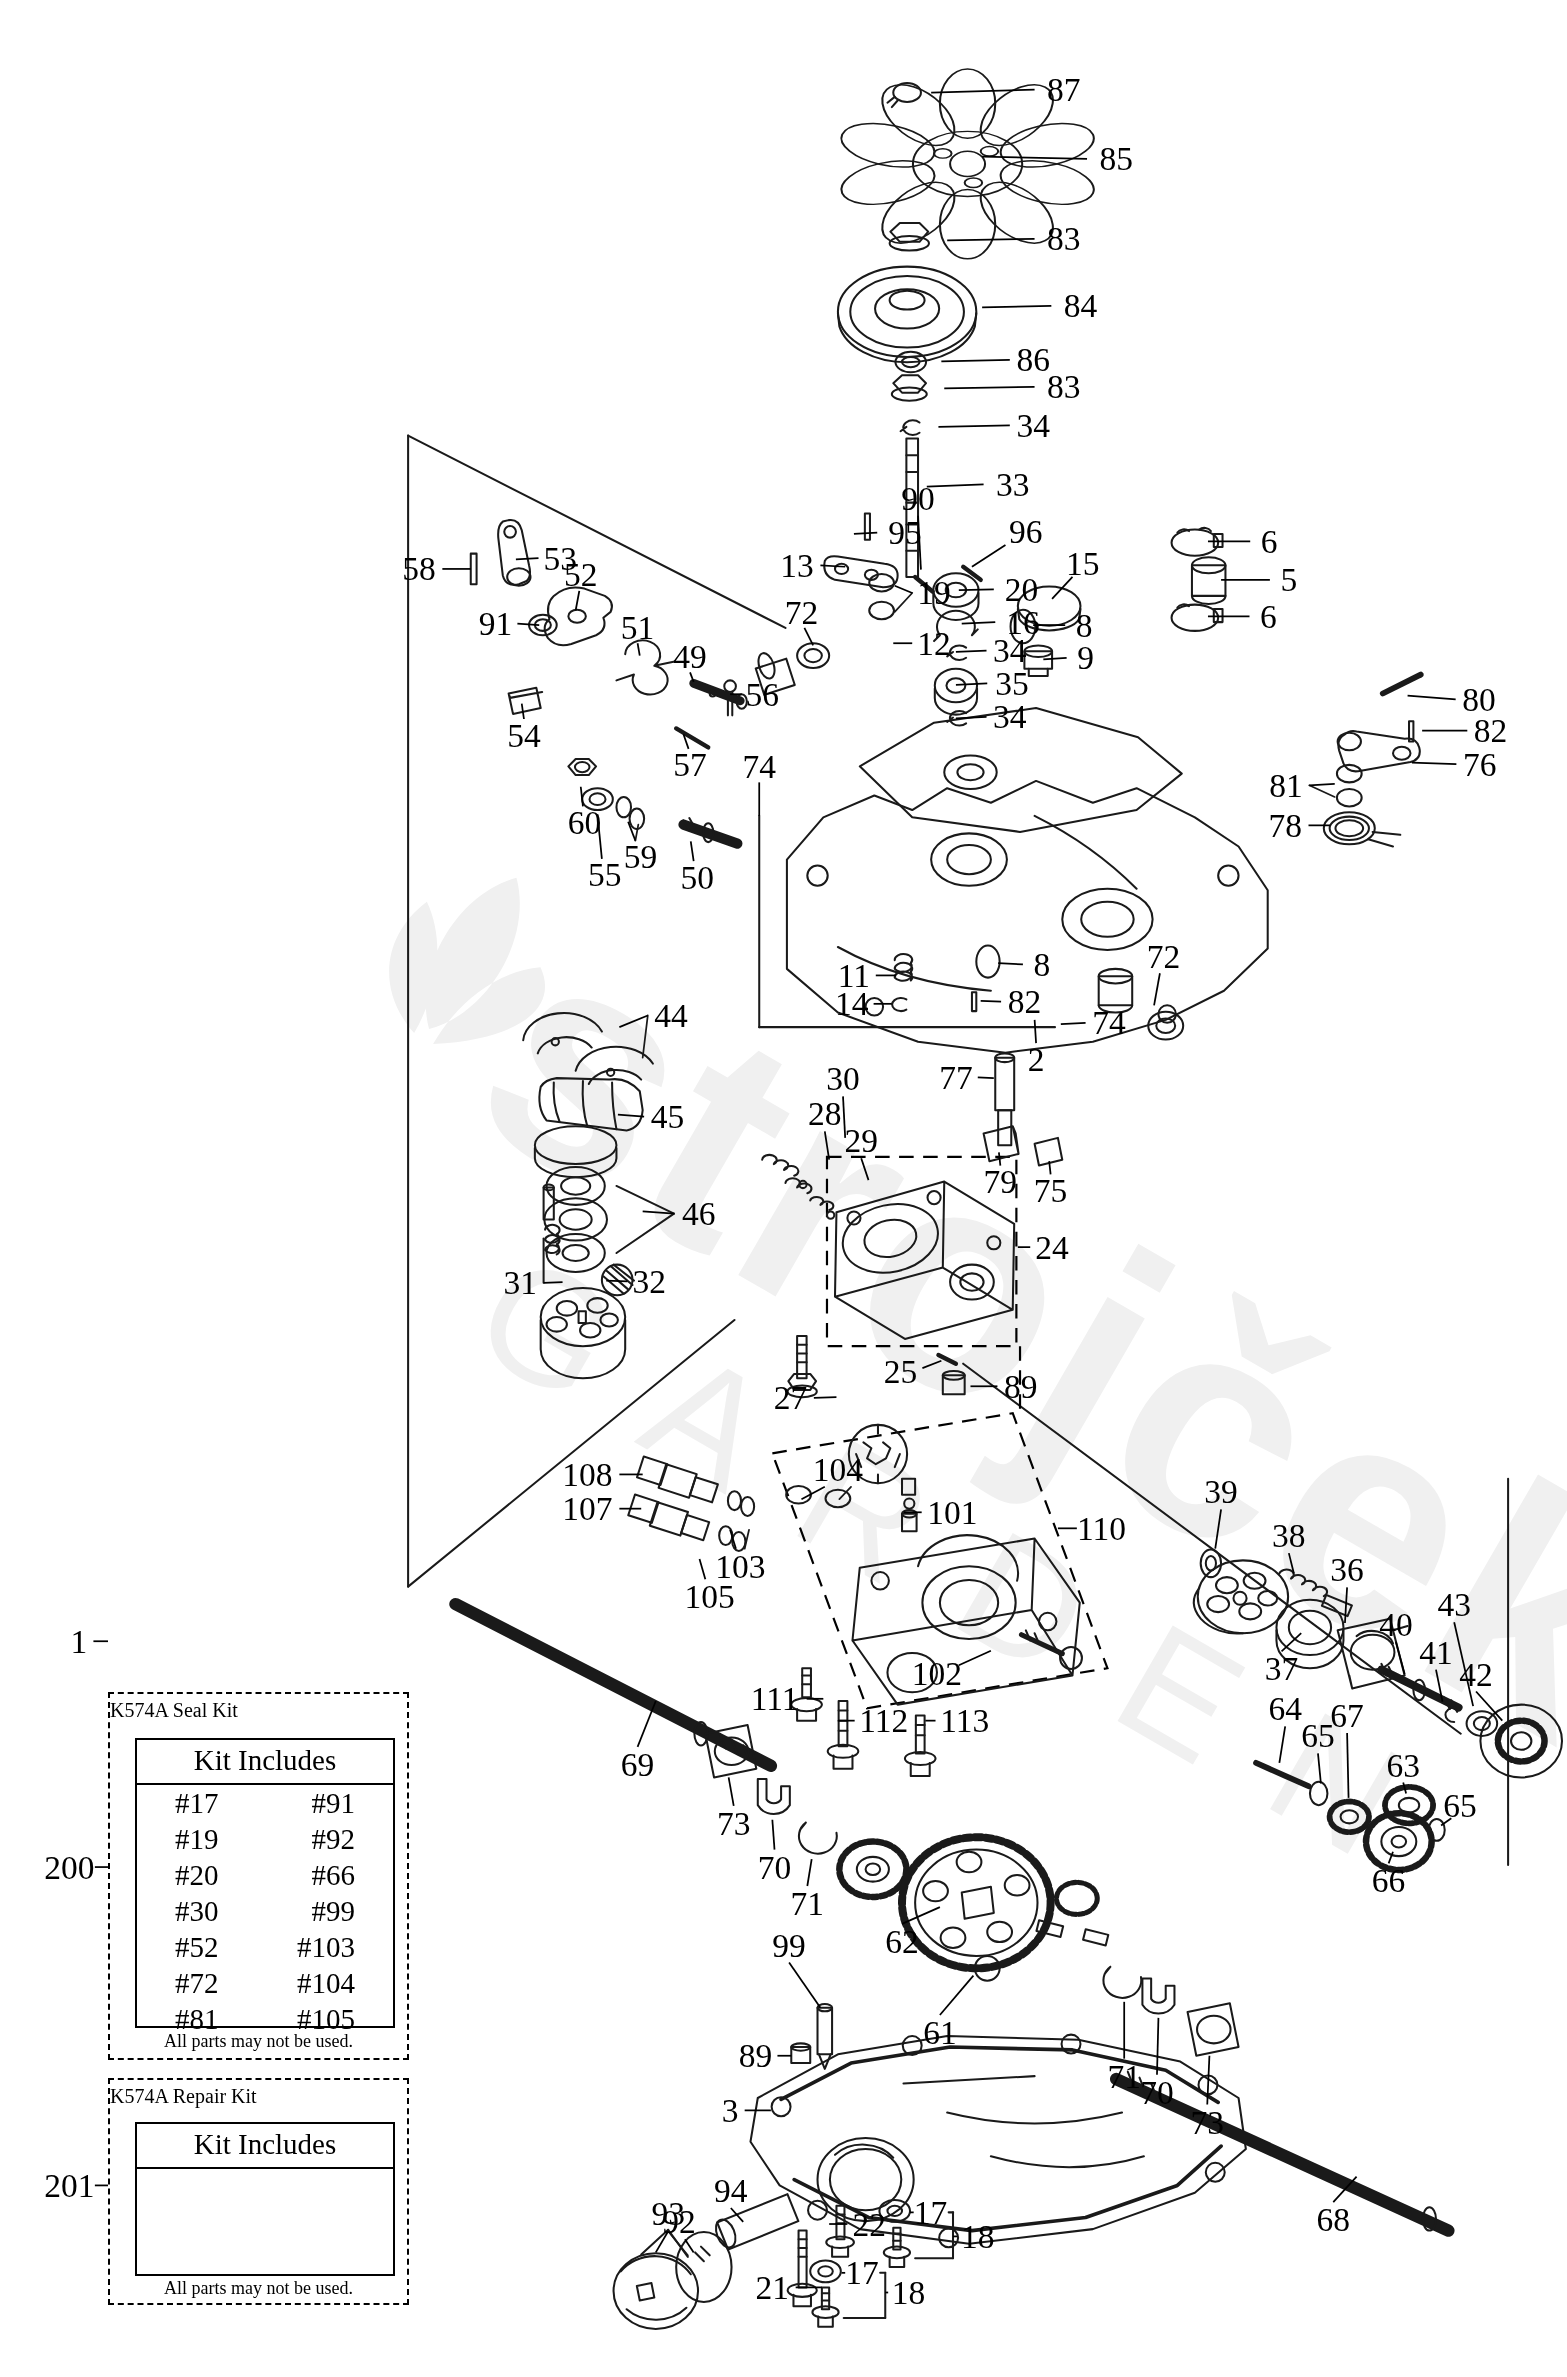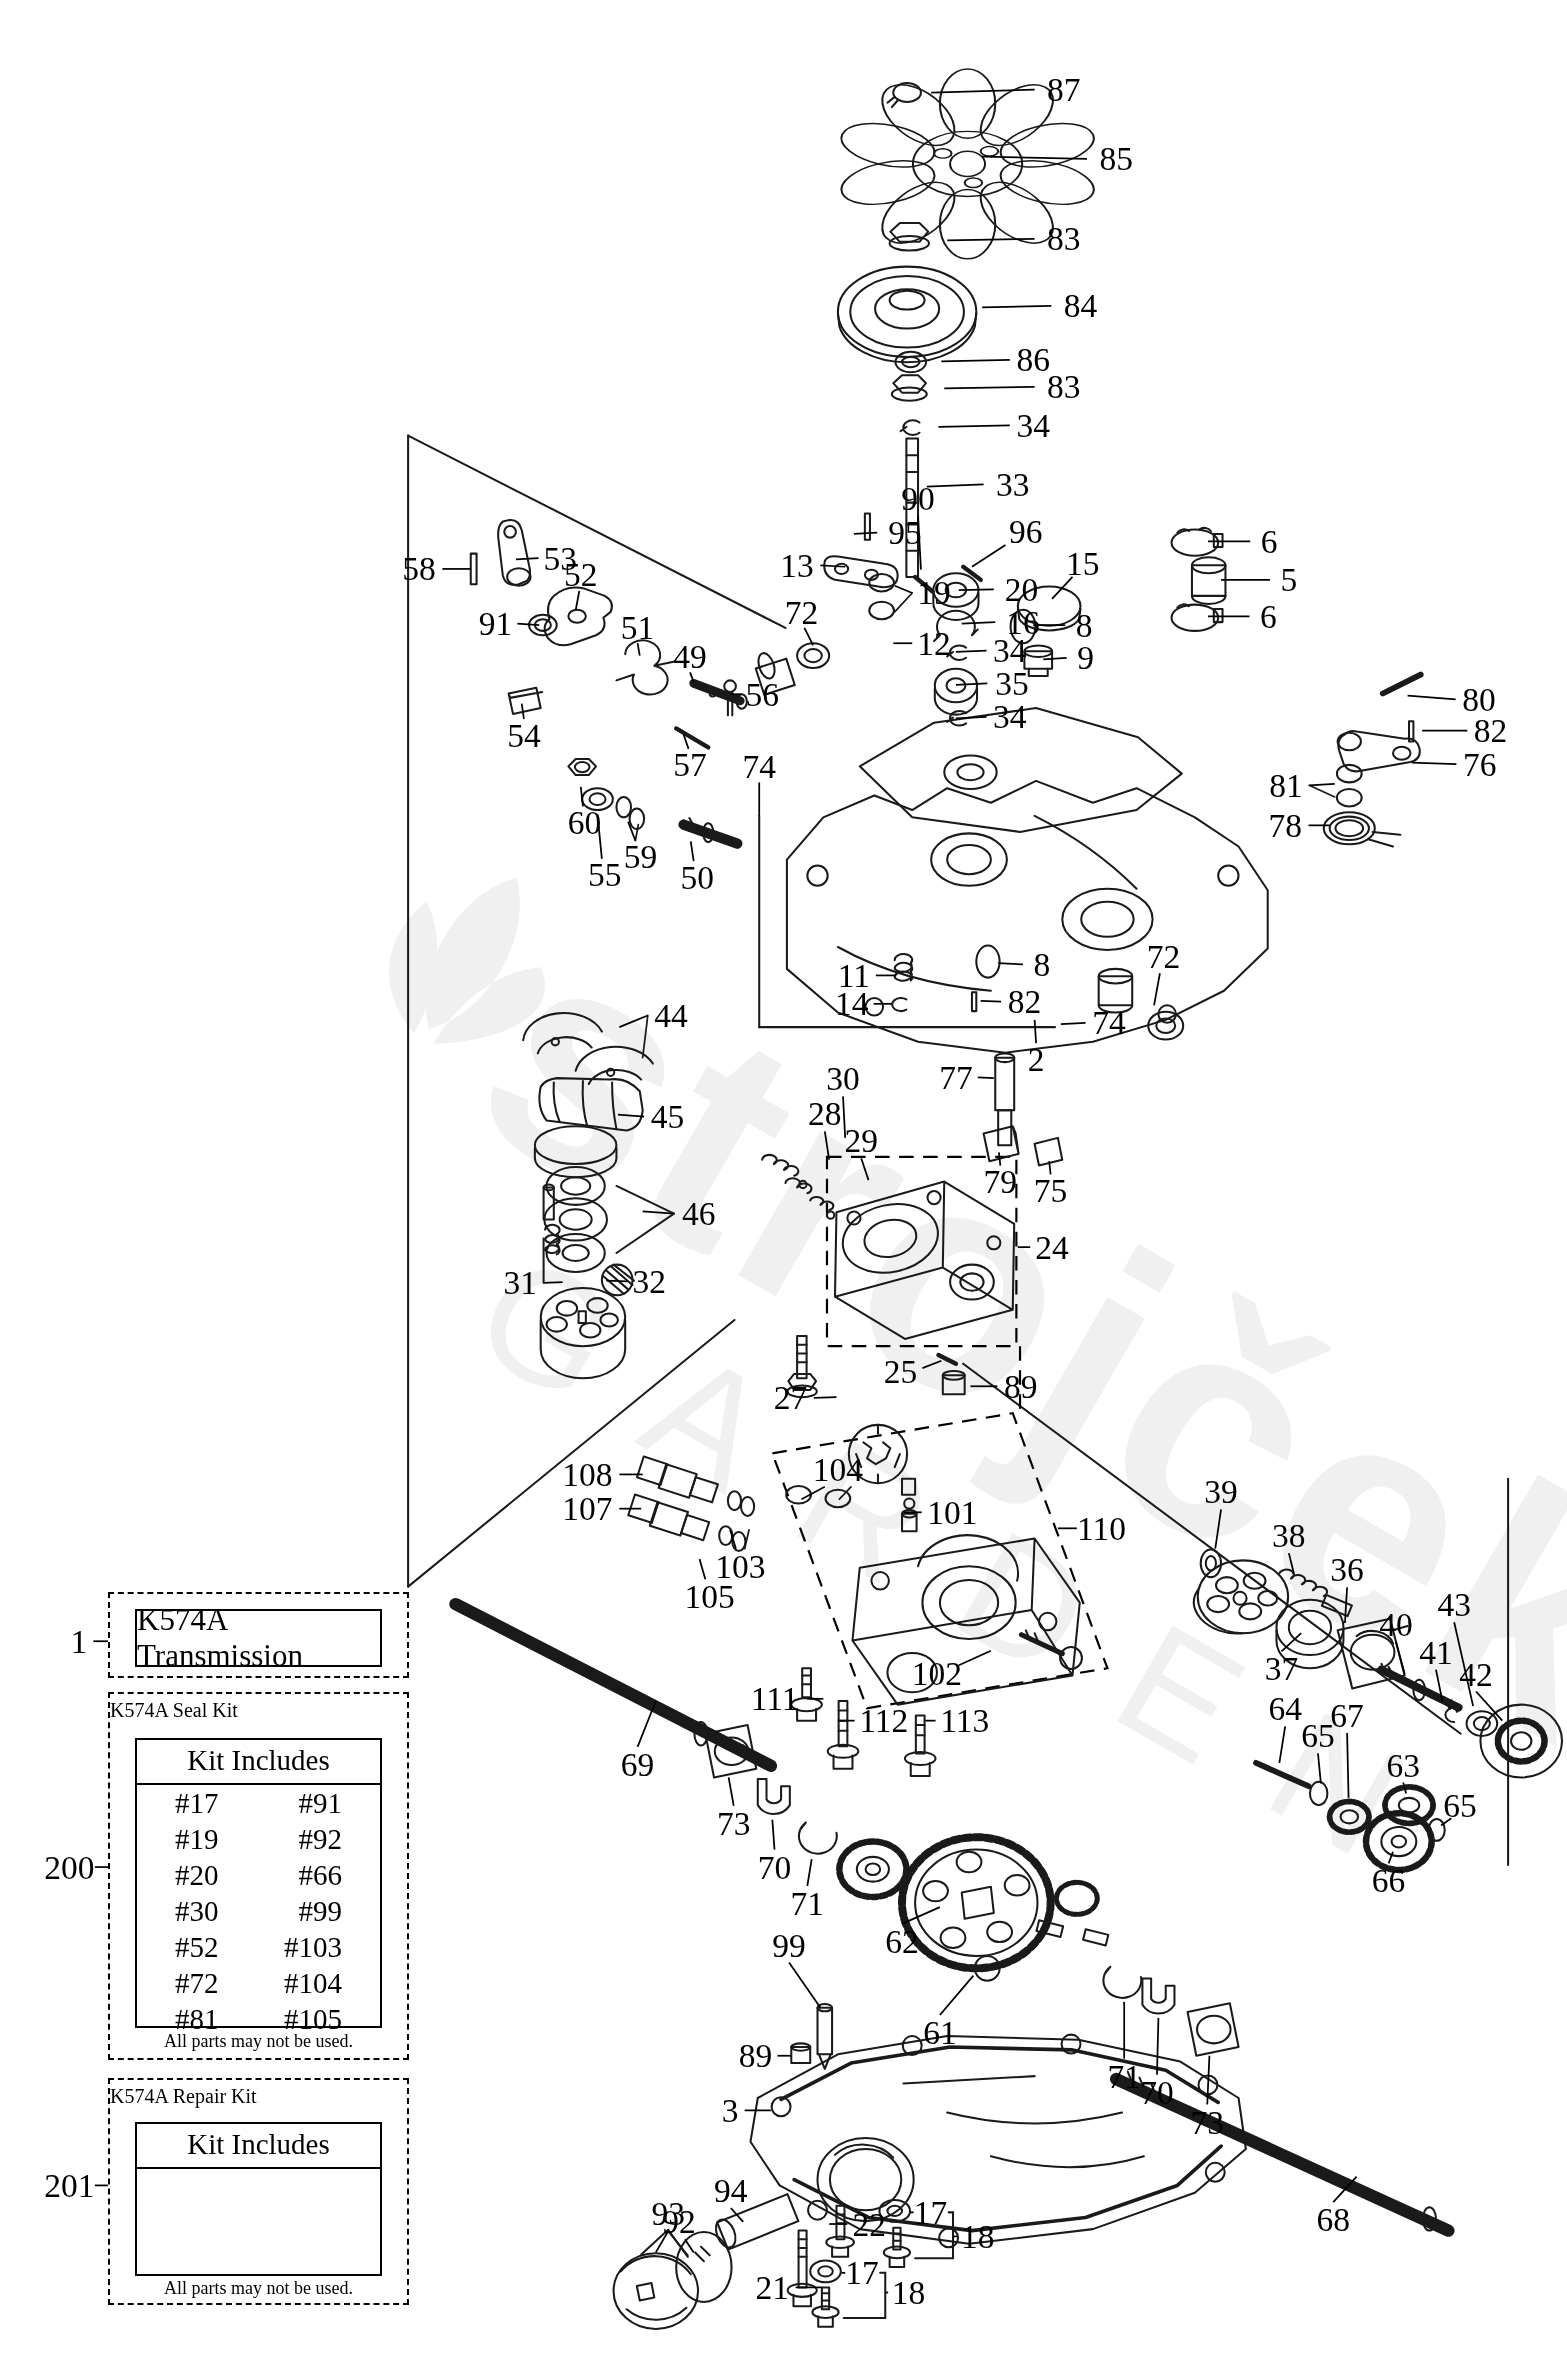--- a/index.html
+++ b/index.html
@@ -8,21 +8,21 @@
   svg{position:absolute;left:0;top:0;}
   .header{position:absolute;left:362px;top:162px;font-size:29px;line-height:35px;white-space:nowrap;}
   text.callout{font-family:"Liberation Serif",serif;font-size:46px;fill:#000;
                text-anchor:middle;dominant-baseline:central;}
   line.leader{stroke:#000;stroke-width:2.4;}
   .part{stroke:#1a1a1a;stroke-width:2.8;fill:none;stroke-linejoin:round;stroke-linecap:round;}
   .thick{stroke-width:5;}
   .dashbox{stroke:#000;stroke-width:3;fill:none;stroke-dasharray:20 13;}
   .kitbox{position:absolute;border:2.2px dashed #000;background:transparent;}
   .kitbox .title{font-size:20px;margin-top:5px;}
-  .innerbox{position:absolute;border:2.2px solid #000;left:25px;right:25px;}
+  .innerbox{position:absolute;border:2.2px solid #000;left:25px;right:12px;}
   .innerbox .thead{text-align:center;font-size:29px;padding:4.4px 0 5.8px 0;border-bottom:2.2px solid #000;}
   .krow{display:flex;justify-content:space-between;font-size:29px;padding:1.5px 38px 1.5px 38px;height:33px;}
   .footnote{position:absolute;width:100%;text-align:center;font-size:18px;}
   .tbox-inner{position:absolute;left:25px;right:25px;top:14.6px;bottom:8.7px;border:2.2px solid #000;
               display:flex;align-items:center;justify-content:center;font-size:31px;}
 </style>
 </head>
 <body>
 
 <div class="page">
@@ -905,23 +905,20 @@
         <line x1="128" y1="2253" x2="148" y2="2253" class="leader"></line>
         <text x="108" y="2253" class="callout">1</text>
         <line x1="130" y1="2563" x2="148" y2="2563" class="leader"></line>
         <text x="95" y="2563" class="callout">200</text>
         <line x1="130" y1="3000" x2="148" y2="3000" class="leader"></line>
         <text x="95" y="3000" class="callout">201</text>
       </g>
 </svg>
 
 
-  <div class="kitbox" style="left:108px;top:1592px;width:297px;height:82px;">
-    <div class="tbox-inner">K574A Transmission</div>
-  </div>
 
   <div class="kitbox" style="left:108px;top:1692px;width:297px;height:364px;">
     <div class="title">K574A Seal Kit</div>
     <div class="innerbox" style="top:44px;height:286px;">
       <div class="thead">Kit Includes</div>
       <div>
           <div class="krow">
             <span>#17</span>
             <span>#91</span>
           </div>

